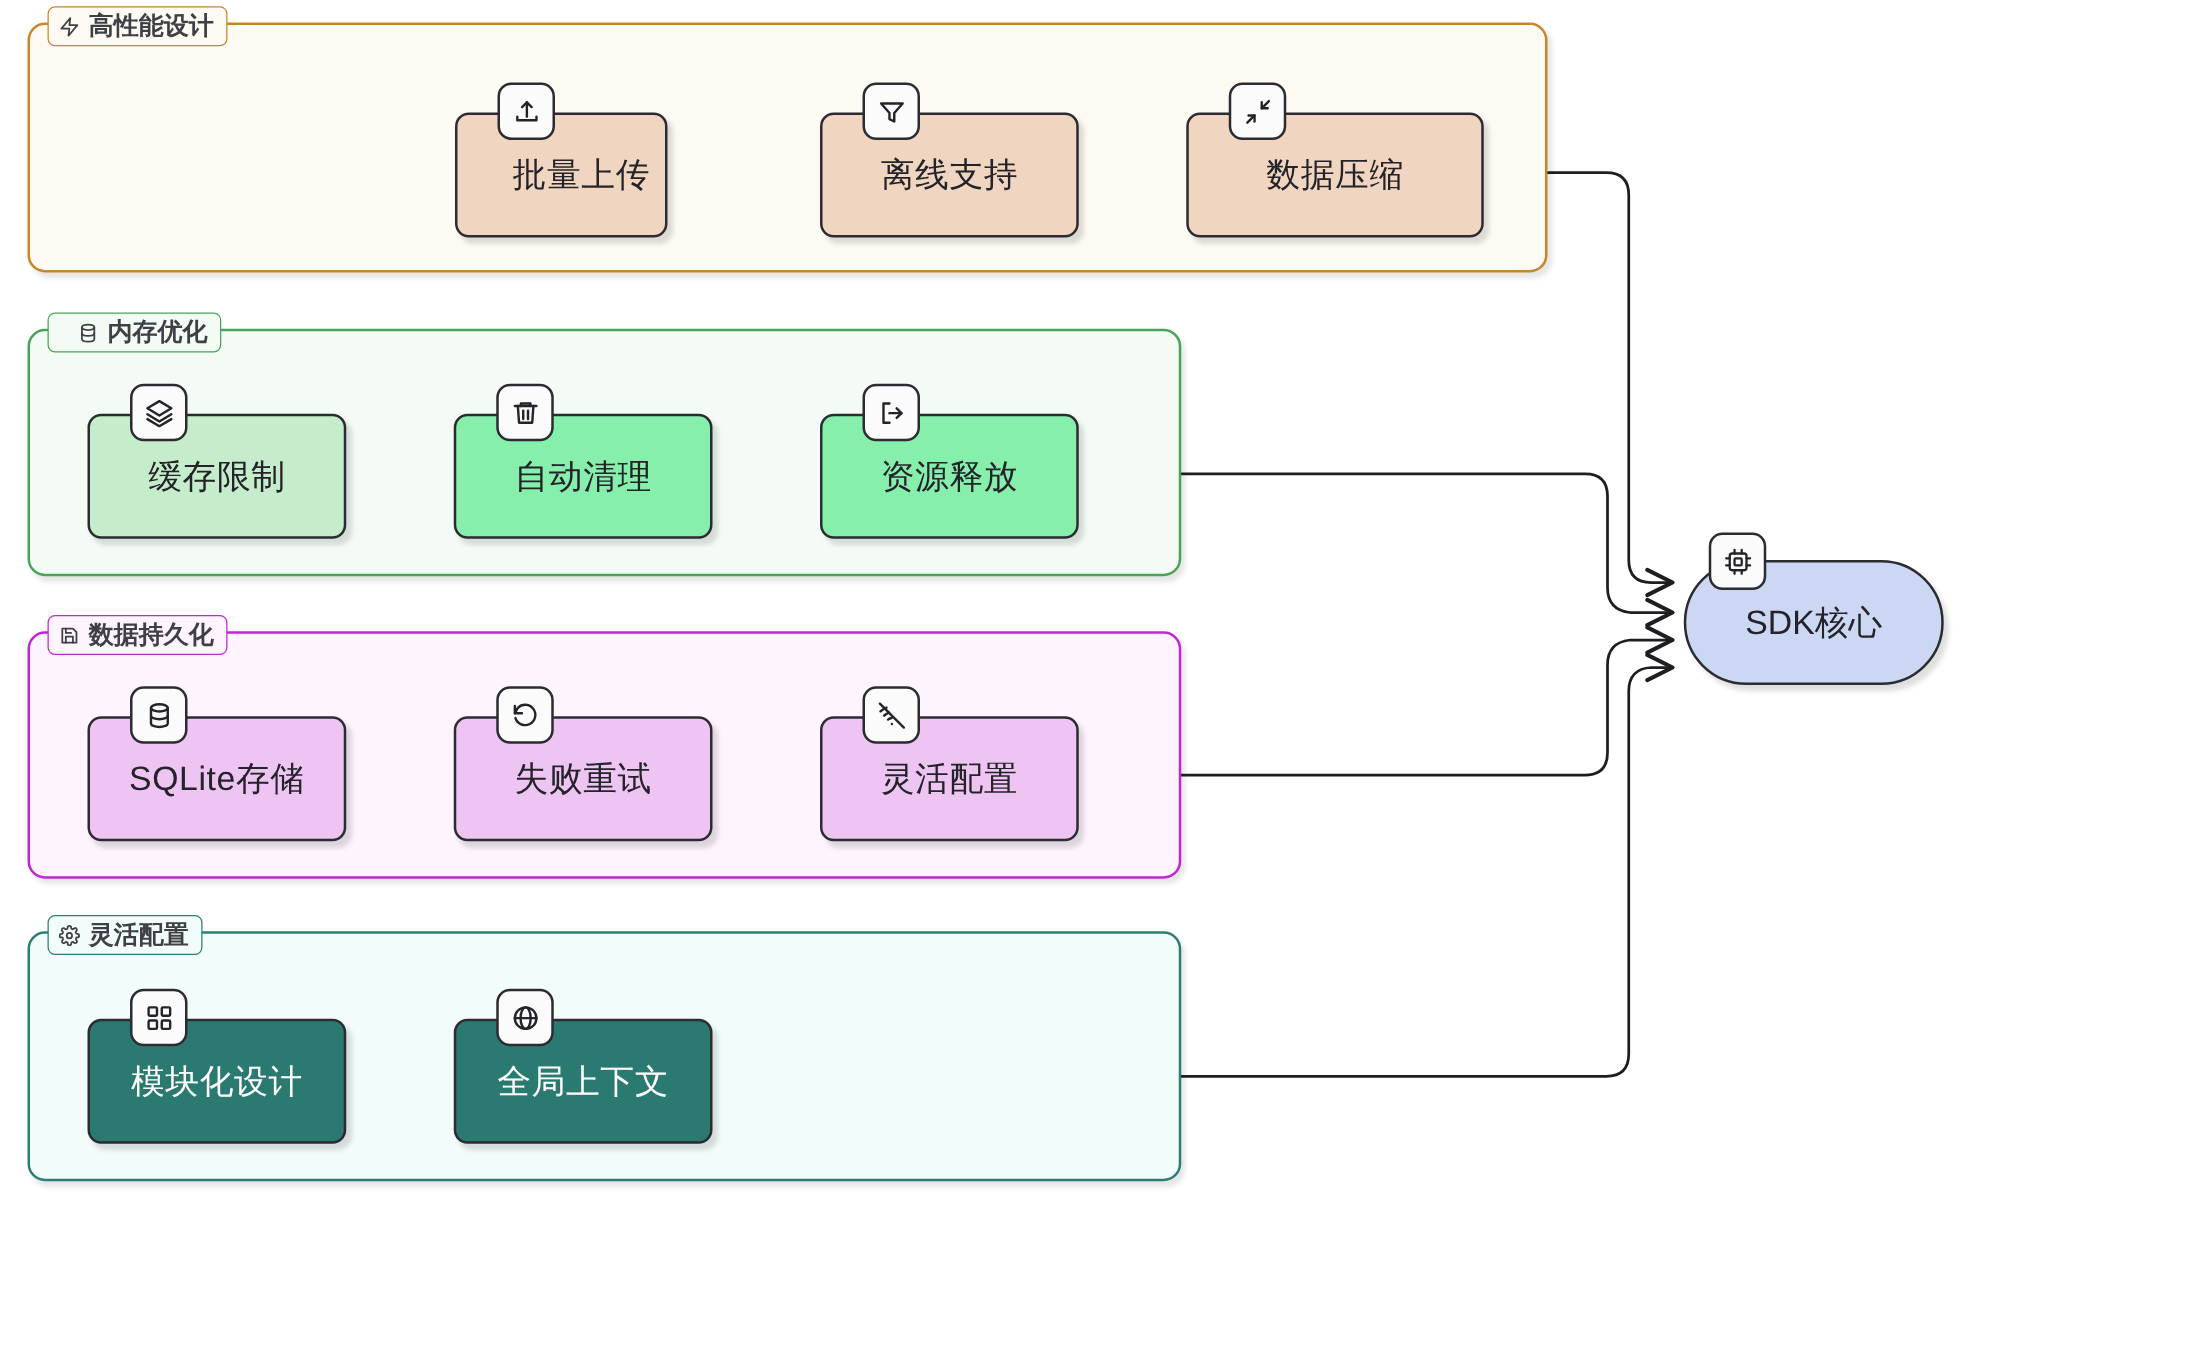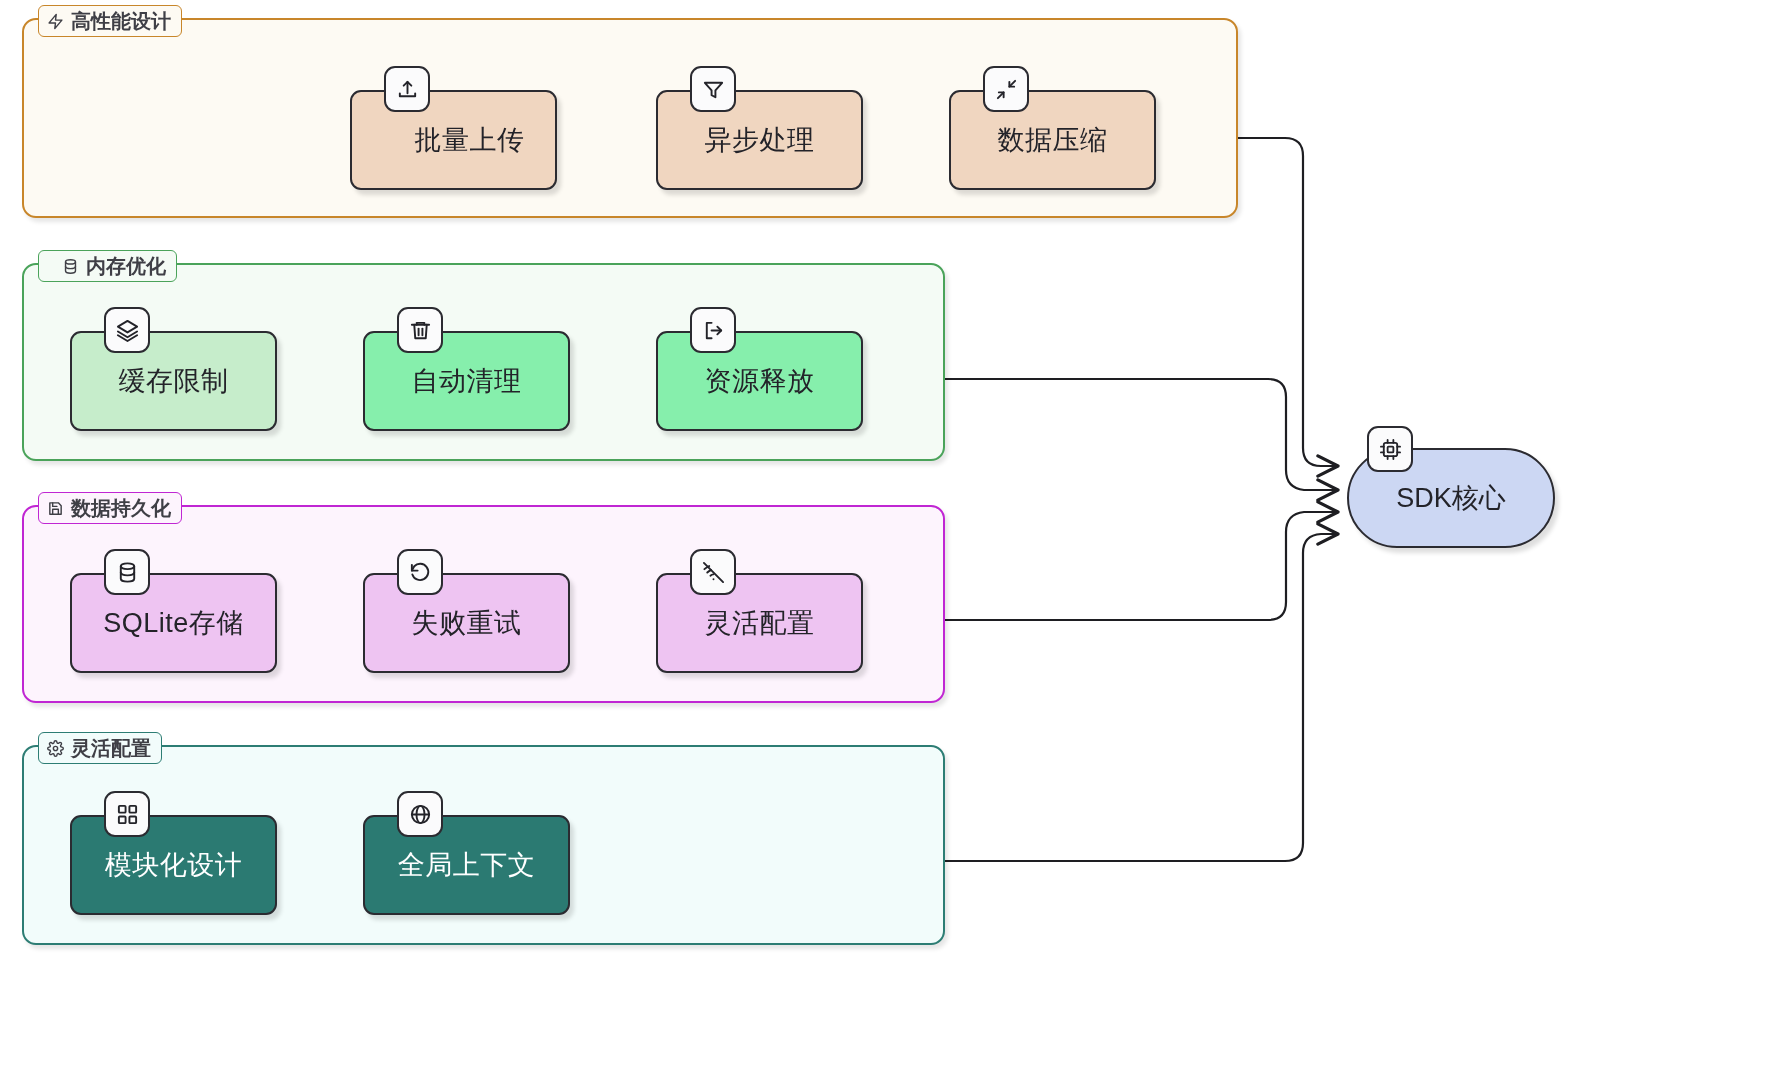--- a/index.html
+++ b/index.html
@@ -135,41 +135,41 @@
     <div class="sg-label" style="background:#fdfaf3; border-color:#c8862a;">
       <span>
         <svg width="17" height="17" viewBox="0 0 24 24" fill="none" stroke="#3f3f46" stroke-width="2" stroke-linecap="round" stroke-linejoin="round">
           <polygon points="13 2 3 14 12 14 11 22 21 10 12 10 13 2"></polygon>
         </svg>
       </span>
       <span>高性能设计</span>
     </div>
 
 
-    <div class="node" style="left:326px; top:70px; width:207px; height:100px; background:#f0d6c0;padding-left:32px;">
+    <div class="node" style="left:340px; top:70px; width:170px; height:100px; background:#f0d6c0;padding-left:32px;">
       <span class="node-badge">
         <svg width="23" height="23" viewBox="0 0 24 24" fill="none" stroke="#232329" stroke-width="2" stroke-linecap="round" stroke-linejoin="round">
           <path d="M4 16v3h16v-3"></path>
             <polyline points="8 8 12 4 16 8"></polyline>
             <line x1="12" y1="4" x2="12" y2="16"></line>
         </svg>
       </span>
       <span>批量上传</span>
     </div>
 
     <div class="node" style="left:632px; top:70px; width:207px; height:100px; background:#f0d6c0;">
       <span class="node-badge">
         <svg width="23" height="23" viewBox="0 0 24 24" fill="none" stroke="#232329" stroke-width="2" stroke-linecap="round" stroke-linejoin="round">
           <polygon points="3 5 21 5 14 13 14 20 10 18 10 13 3 5"></polygon>
         </svg>
       </span>
-      <span>异步处理</span>
-    </div>
-
-    <div class="node" style="left:925px; top:70px; width:207px; height:100px; background:#f0d6c0;">
+      <span>离线支持</span>
+    </div>
+
+    <div class="node" style="left:925px; top:70px; width:238px; height:100px; background:#f0d6c0;">
       <span class="node-badge">
         <svg width="23" height="23" viewBox="0 0 24 24" fill="none" stroke="#232329" stroke-width="2" stroke-linecap="round" stroke-linejoin="round">
           <polyline points="15 4 15 9 20 9"></polyline>
             <line x1="21" y1="3" x2="15" y2="9"></line>
           <polyline points="9 20 9 15 4 15"></polyline>
             <line x1="3" y1="21" x2="9" y2="15"></line>
         </svg>
       </span>
       <span>数据压缩</span>
     </div>

